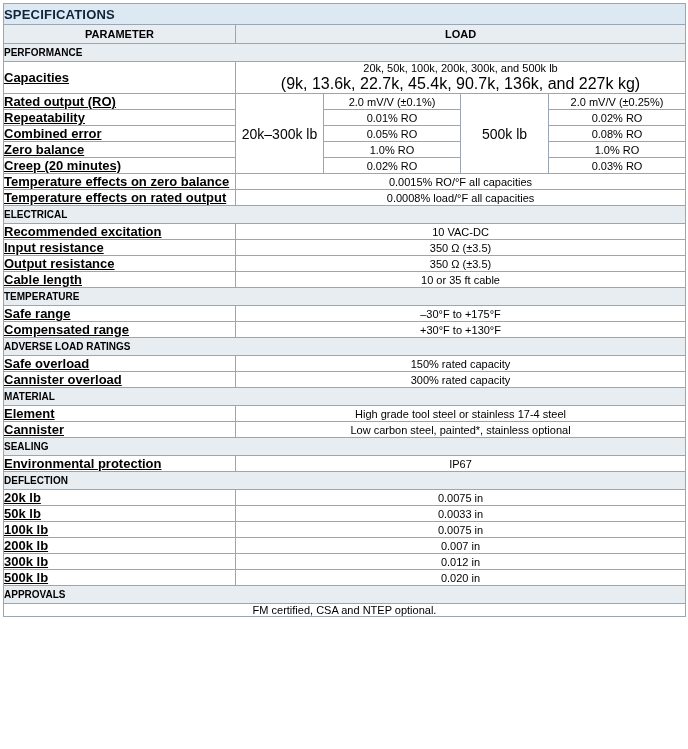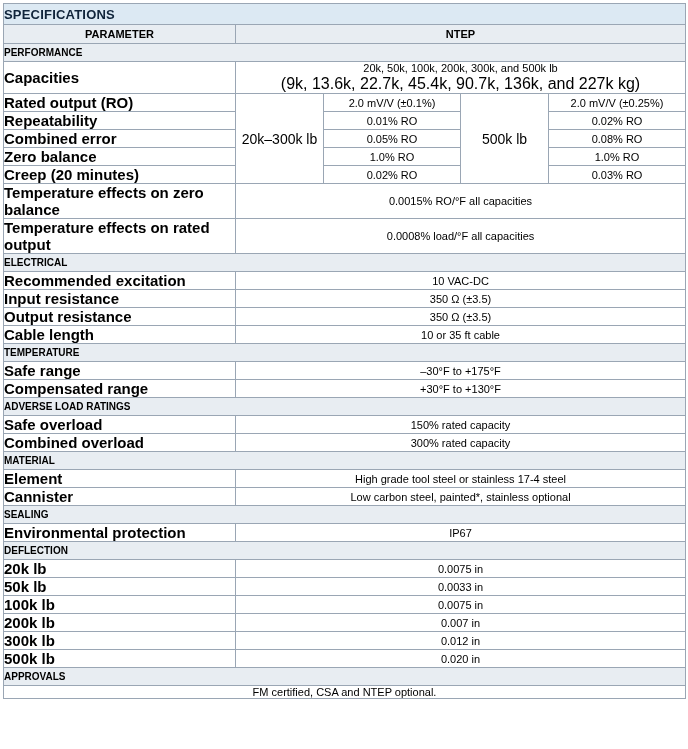--- a/index.html
+++ b/index.html
@@ -49,22 +49,23 @@
   .section-row td {
     background: #e8edf2;
     font-weight: bold;
     font-size: 10px;
     height: 17px;
     padding: 2px 6px;
   }
   .param-cell {
     font-weight: bold;
     padding: 4px 6px;
-    font-size: 15px;
-    background: #ffffff;
+    font-size: 13px;
+    background: #ffffff;
+    text-decoration: underline;
   }
   .value-cell {
     text-align: center;
     padding: 4px 6px;
     font-size: 11px;
     background: #ffffff;
   }
   .range-label {
     text-align: center;
     font-size: 14px;
@@ -91,21 +92,21 @@
       <col style="width:88px">
       <col style="width:137px">
     </colgroup>
     <tbody>
       <tr class="title-row">
         <td colspan="5">SPECIFICATIONS</td>
       </tr>
 
       <tr class="header-row">
         <td>PARAMETER</td>
-        <td colspan="4">NTEP</td>
+        <td colspan="4">LOAD</td>
       </tr>
 
       <tr class="section-row">
         <td colspan="5">PERFORMANCE</td>
       </tr>
 
       <tr>
         <td class="param-cell">Capacities</td>
         <td class="value-cell" colspan="4">
           <span class="cap-main">20k, 50k, 100k, 200k, 300k, and 500k lb</span>
@@ -191,21 +192,21 @@
 
       <tr class="section-row">
         <td colspan="5">ADVERSE LOAD RATINGS</td>
       </tr>
 
       <tr>
         <td class="param-cell">Safe overload</td>
         <td class="value-cell" colspan="4">150% rated capacity</td>
       </tr>
       <tr>
-        <td class="param-cell">Combined overload</td>
+        <td class="param-cell">Cannister overload</td>
         <td class="value-cell" colspan="4">300% rated capacity</td>
       </tr>
 
       <tr class="section-row">
         <td colspan="5">MATERIAL</td>
       </tr>
 
       <tr>
         <td class="param-cell">Element</td>
         <td class="value-cell" colspan="4">High grade tool steel or stainless 17-4 steel</td>

